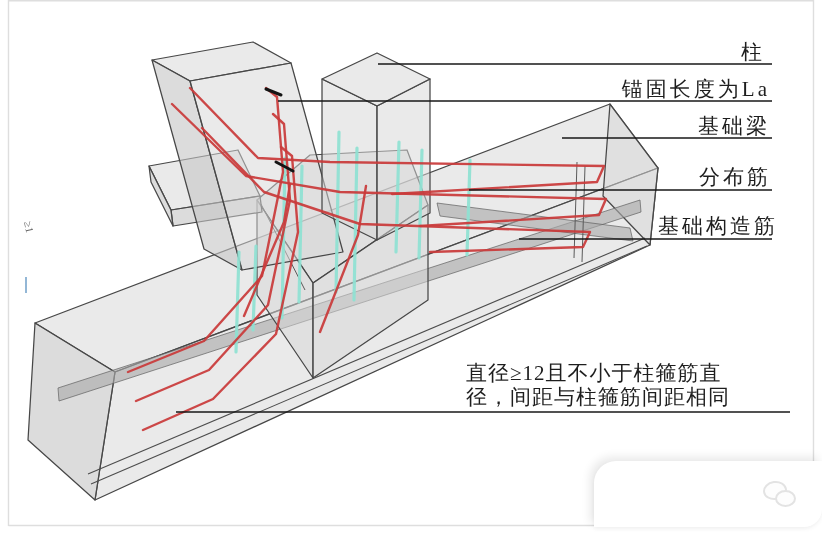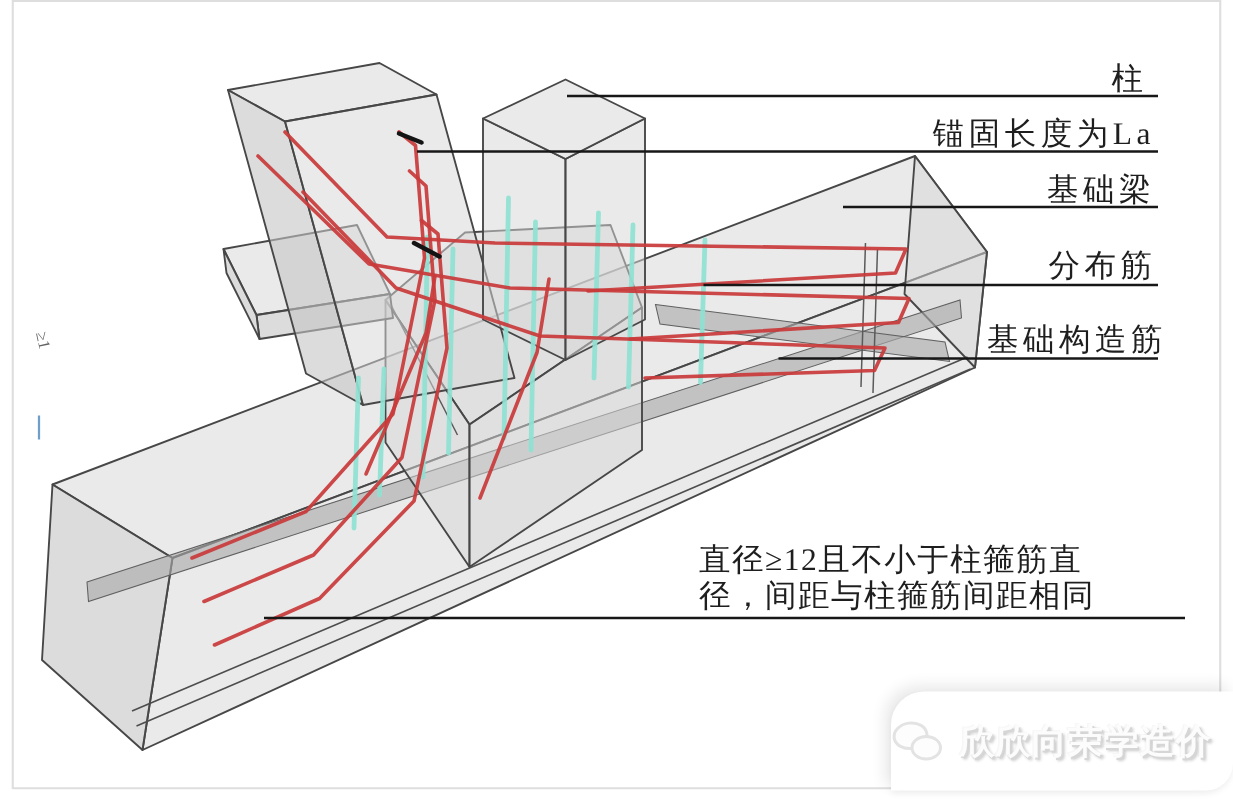--- a/index.html
+++ b/index.html
@@ -125,15 +125,14 @@
       <text class="fragment" x="24" y="222" transform="rotate(78 24 222)">≥1</text>
       <line x1="26" y1="277" x2="26" y2="293" stroke="#6f9fc8" stroke-width="1.5"></line>
     </g>
   </svg>
 
   <div class="watermark">
     <span class="wm-logo">
         <i class="b1"></i>
         <i class="b2"></i>
       </span>
-    <span class="wm-text">欣欣向荣学造价</span>
   </div>
 </div>
 
 </body></html>

